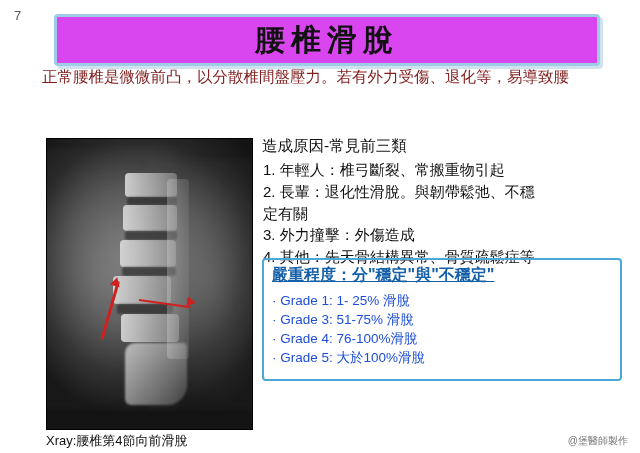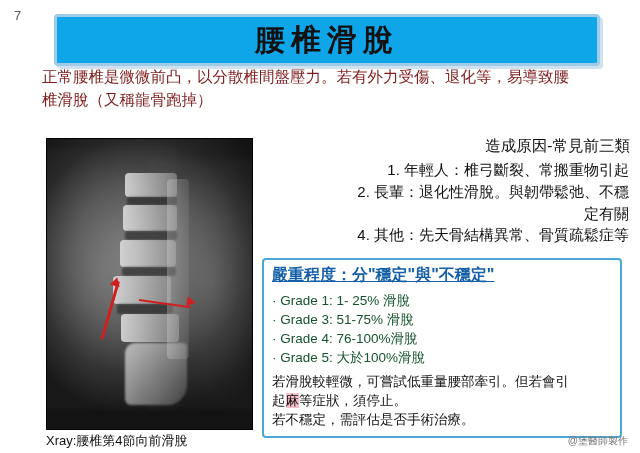--- a/index.html
+++ b/index.html
@@ -27,21 +27,21 @@
     font-size: 13px;
     color: #555;
   }
   
   .title-banner {
     position: absolute;
     left: 54px;
     top: 14px;
     width: 540px;
     height: 46px;
-    background: #0ea5e9;
+    background: #d946ef;
     border: 3px solid #9ecbe8;
     border-radius: 4px;
     box-shadow: 3px 3px 0 rgba(150,190,215,0.45);
     display: flex;
     align-items: center;
     justify-content: center;
   }
   .title-text {
     font-family: "DejaVu Sans", sans-serif;
     font-weight: bold;
@@ -121,21 +121,20 @@
     width: 230px;
     font-size: 13px;
     color: #111;
   }
   
   .right-col {
     position: absolute;
     left: 262px;
     top: 136px;
     width: 368px;
-    text-align: right;
   }
   .cause-head {
     font-size: 15.5px;
     color: #111;
     margin-bottom: 2px;
   }
   .cause-list {
     margin: 1px;
     padding: 0;
     list-style: none;
@@ -163,21 +162,21 @@
     color: #1560a8;
     text-decoration: underline;
     margin-bottom: 5px;
   }
   .grade-list {
     margin: 0 0 4px 0;
     padding: 0;
     list-style: none;
     font-size: 13.5px;
     line-height: 1.42;
-    color: #14532d;
+    color: #1d4ed8;
   }
   .grade-list li::before {
     content: "· ";
   }
   .note {
     font-size: 13.5px;
     line-height: 1.42;
     color: #111;
   }
   .note .marker {
@@ -197,21 +196,20 @@
 <div class="page">
 
   <div class="page-number">7</div>
 
   <div class="title-banner">
     <span class="title-text">腰椎滑脫</span>
   </div>
 
   <div class="intro">
     <div class="line">正常腰椎是微微前凸，以分散椎間盤壓力。若有外力受傷、退化等，易導致腰</div>
-    <div class="line">椎滑脫（又稱龍骨跑掉）</div>
   </div>
 
   <div class="xray-wrap">
     <div class="xray">
       <div class="softtissue" style="left:-20px; top:10px; width:150px; height:260px;"></div>
       <div class="softtissue" style="left:100px; top:20px; width:130px; height:250px;"></div>
 
       <div class="vert" style="left:78px; top:34px; width:52px; height:24px;"></div>
       <div class="disc" style="left:80px; top:58px; width:50px; height:8px;"></div>
       <div class="vert" style="left:76px; top:66px; width:54px; height:26px;"></div>
@@ -232,34 +230,30 @@
   </div>
 
   <div class="xray-caption">Xray:腰椎第4節向前滑脫</div>
 
   <div class="right-col">
     <div class="cause-head">造成原因-常見前三類</div>
     <ul class="cause-list">
       <li>1. 年輕人：椎弓斷裂、常搬重物引起</li>
       <li>2. 長輩：退化性滑脫。與韌帶鬆弛、不穩</li>
       <li>定有關</li>
+      <li>3. 外力撞擊：外傷造成</li>
       <li>4. 其他：先天骨結構異常、骨質疏鬆症等</li>
     </ul>
   </div>
 
   <div class="severity-box">
     <div class="severity-title">嚴重程度：分"穩定"與"不穩定"</div>
     <ul class="grade-list">
       <li>Grade 1: 1- 25% 滑脫</li>
       <li>Grade 3: 51-75% 滑脫</li>
       <li>Grade 4: 76-100%滑脫</li>
       <li>Grade 5: 大於100%滑脫</li>
     </ul>
-    <div class="note">
-      <div>若滑脫較輕微，可嘗試低重量腰部牽引。但若會引</div>
-      <div><span>起</span><span class="marker">麻</span><span>等症狀，須停止。</span></div>
-      <div>若不穩定，需評估是否手術治療。</div>
-    </div>
   </div>
 
   <div class="credit">@堡醫師製作</div>
 
 </div>
 
 </body></html>

